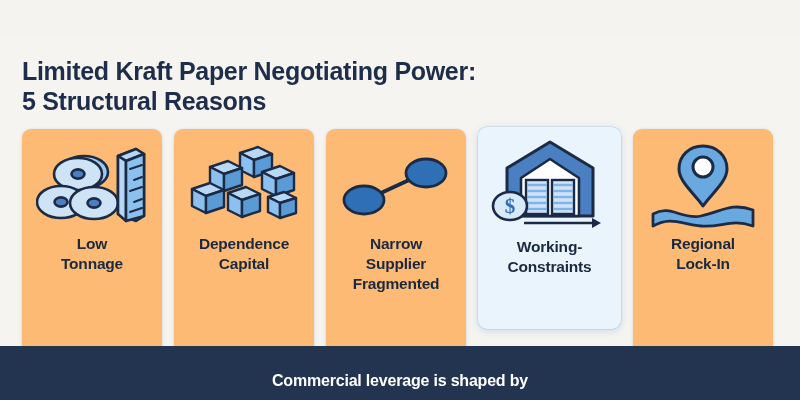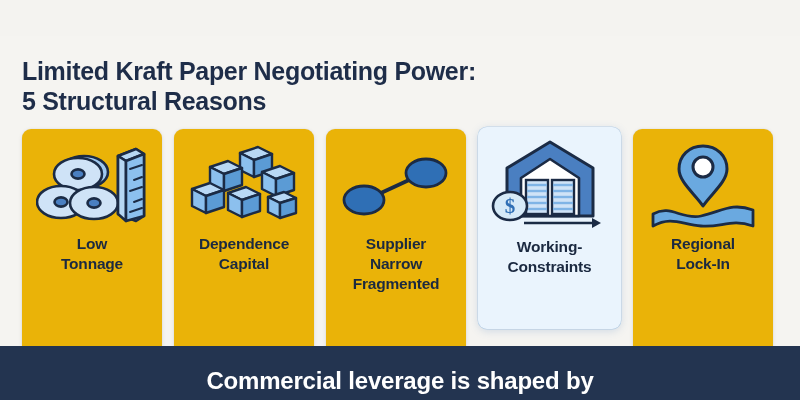--- a/index.html
+++ b/index.html
@@ -48,21 +48,21 @@
     height: 200px;
     display: flex;
     align-items: flex-start;
     gap: 0px;
   }
   .card {
     position: relative;
     width: 140px;
     height: 240px;
     margin-right: 12px;
-    background: #eab308;
+    background: #fdba74;
     border-radius: 9px;
     box-shadow: 0 1px 4px rgba(40,50,70,0.10),
                 0 0 0 0.5px rgba(120,130,150,0.07);
     box-sizing: border-box;
     display: flex;
     flex-direction: column;
     align-items: center;
   }
   .card:last-child { margin-right: 0; }
   .card.highlight {
@@ -104,21 +104,21 @@
     width: 800px;
     height: 68px;
     background: #233450;
     display: flex;
     flex-direction: column;
     align-items: center;
     justify-content: center;
   }
   .footer-line {
     color: #ffffff;
-    font-size: 24px;
+    font-size: 16px;
     font-weight: bold;
     line-height: 25px;
     letter-spacing: -0.2px;
     text-align: right;
     white-space: nowrap;
   }
   .footer-underline {
     position: absolute;
     left: 0;
     top: 378px;
@@ -234,22 +234,22 @@
 
     <div class="card">
       <div class="icon-area">
         <svg width="112" height="80" viewBox="0 0 112 80">
           <line x1="28" y1="55" x2="82" y2="30" stroke="#1b2b45" stroke-width="4" stroke-linecap="round"></line>
           <ellipse cx="24" cy="56" rx="20" ry="14" fill="#2f6fb5" stroke="#1b2b45" stroke-width="2.8"></ellipse>
           <ellipse cx="86" cy="29" rx="20" ry="14" fill="#2f6fb5" stroke="#1b2b45" stroke-width="2.8"></ellipse>
         </svg>
       </div>
       <div class="card-label">
+        <div>Narrow</div>
         <div>Supplier</div>
-        <div>Narrow</div>
         <div>Fragmented</div>
       </div>
     </div>
 
     <div class="card highlight">
       <div class="icon-area">
         <svg width="118" height="100" viewBox="0 0 118 100">
 
           <polygon points="16,34 59,8 102,34 102,82 16,82" fill="#4a7fc1" stroke="#1b2b45" stroke-width="3" stroke-linejoin="round"></polygon>
 

